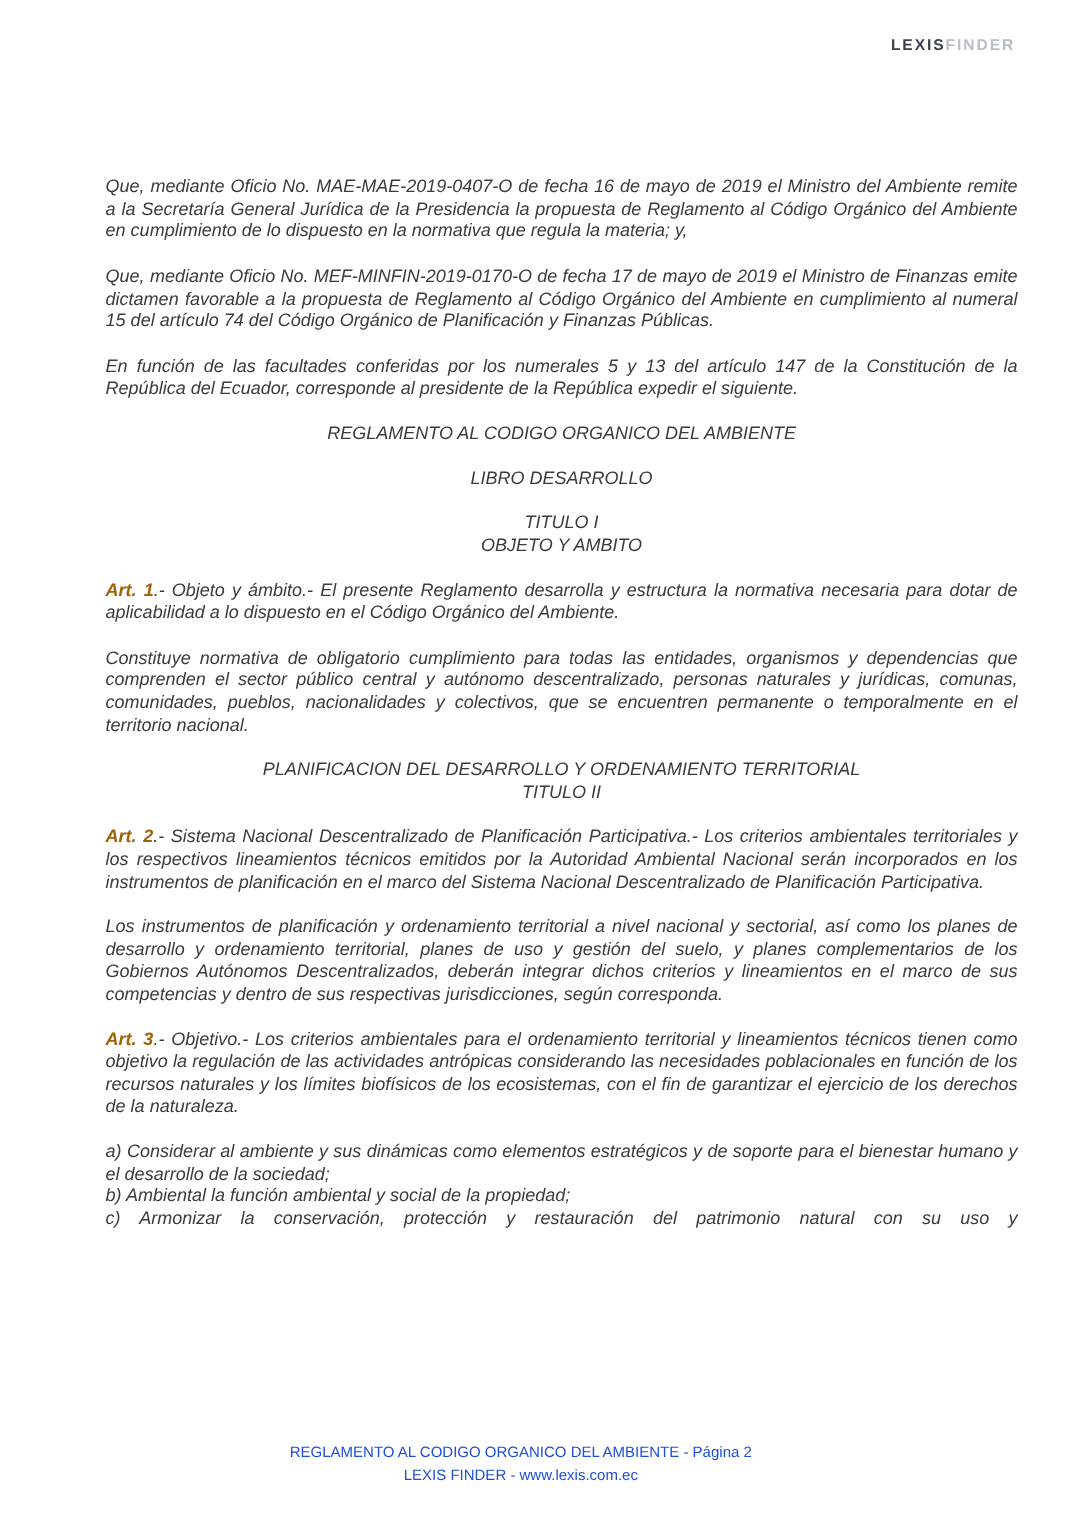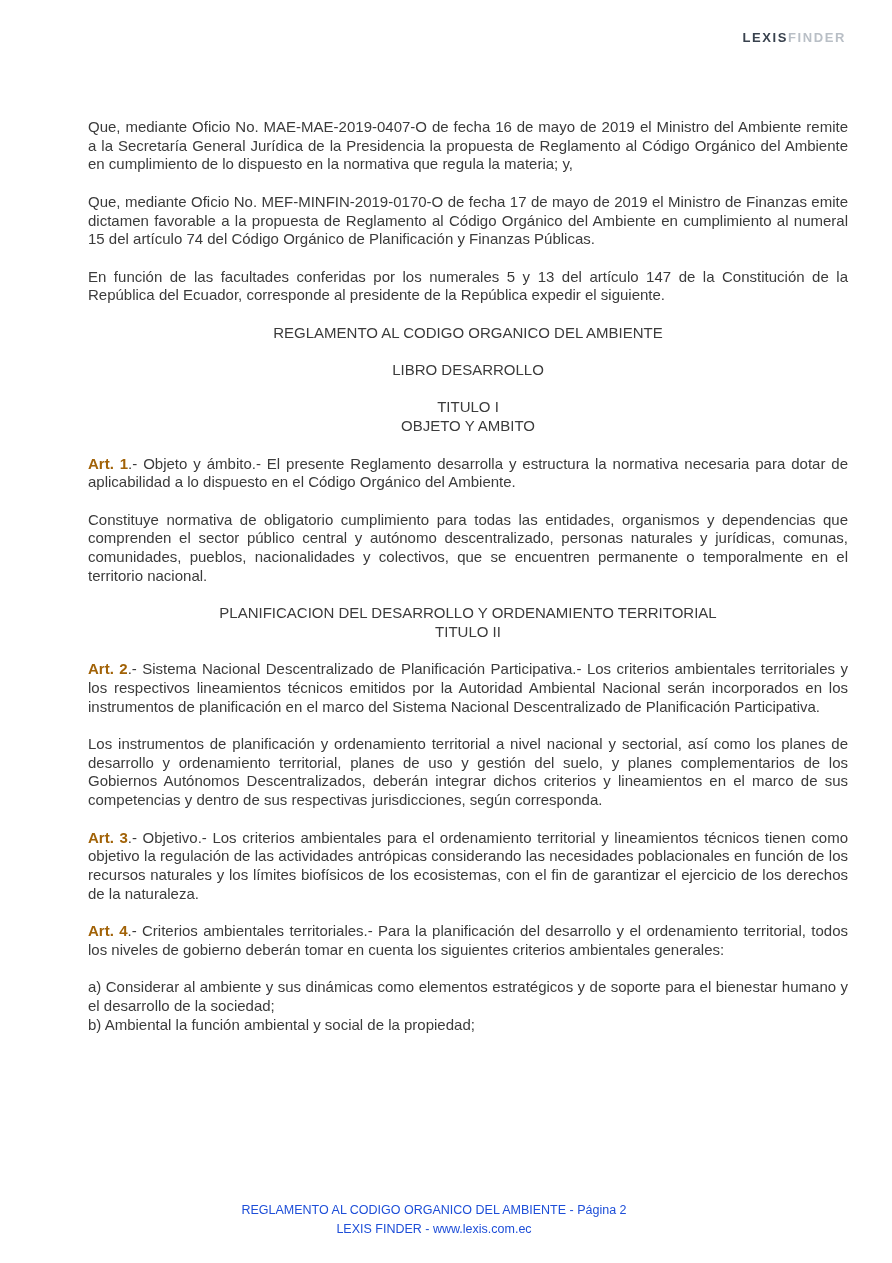--- a/index.html
+++ b/index.html
@@ -25,24 +25,25 @@
   .logo {
     font-size: 13px;
     font-weight: bold;
     letter-spacing: 1.6px;
     white-space: nowrap;
     line-height: 14px;
   }
   .logo-primary { color: #39424e; }
   .logo-secondary { color: #b9bfc6; font-weight: bold; }
   .content {
-    margin-top: 73px;
+    margin-top: 102px;
     padding: 0 44px 0 88px;
     font-size: 15px;
     line-height: 18.7px;
+    font-style: italic;
   }
   .content p {
     margin: 0 0 18.7px 0;
   }
   .para { text-align: justify; }
   .heading { text-align: center; }
   .hgroup { margin: 0 0 18.7px 0; }
   .hgroup p { margin: 0; }
   .art-label {
     color: #a16207;
@@ -96,25 +97,25 @@
       <p class="heading">PLANIFICACION DEL DESARROLLO Y ORDENAMIENTO TERRITORIAL</p>
       <p class="heading">TITULO II</p>
     </div>
 
     <p class="para"><span class="art-label">Art. 2</span><span>.- Sistema Nacional Descentralizado de Planificación Participativa.- Los criterios ambientales territoriales y los respectivos lineamientos técnicos emitidos por la Autoridad Ambiental Nacional serán incorporados en los instrumentos de planificación en el marco del Sistema Nacional Descentralizado de Planificación Participativa.</span></p>
 
     <p class="para">Los instrumentos de planificación y ordenamiento territorial a nivel nacional y sectorial, así como los planes de desarrollo y ordenamiento territorial, planes de uso y gestión del suelo, y planes complementarios de los Gobiernos Autónomos Descentralizados, deberán integrar dichos criterios y lineamientos en el marco de sus competencias y dentro de sus respectivas jurisdicciones, según corresponda.</p>
 
     <p class="para"><span class="art-label">Art. 3</span><span>.- Objetivo.- Los criterios ambientales para el ordenamiento territorial y lineamientos técnicos tienen como objetivo la regulación de las actividades antrópicas considerando las necesidades poblacionales en función de los recursos naturales y los límites biofísicos de los ecosistemas, con el fin de garantizar el ejercicio de los derechos de la naturaleza.</span></p>
 
-    <p class="para"><span class="art-label">Art. 4</span><span>.- Criterios ambientales territoriales.- Para la planificación del desarrollo y el ordenamiento territorial, todos los niveles de gobierno deberán tomar en cuenta los siguientes criterios ambientales generales:</span></p>
 
     <div class="list-block">
       <p>a) Considerar al ambiente y sus dinámicas como elementos estratégicos y de soporte para el bienestar humano y el desarrollo de la sociedad;</p>
       <p>b) Ambiental la función ambiental y social de la propiedad;</p>
+      <p class="jlast">c) Armonizar la conservación, protección y restauración del patrimonio natural con su uso y</p>
     </div>
 
   </div>
 
   <div class="footer">
     <div>REGLAMENTO AL CODIGO ORGANICO DEL AMBIENTE - Página 2</div>
     <div>LEXIS FINDER - www.lexis.com.ec</div>
   </div>
 
 </div>

